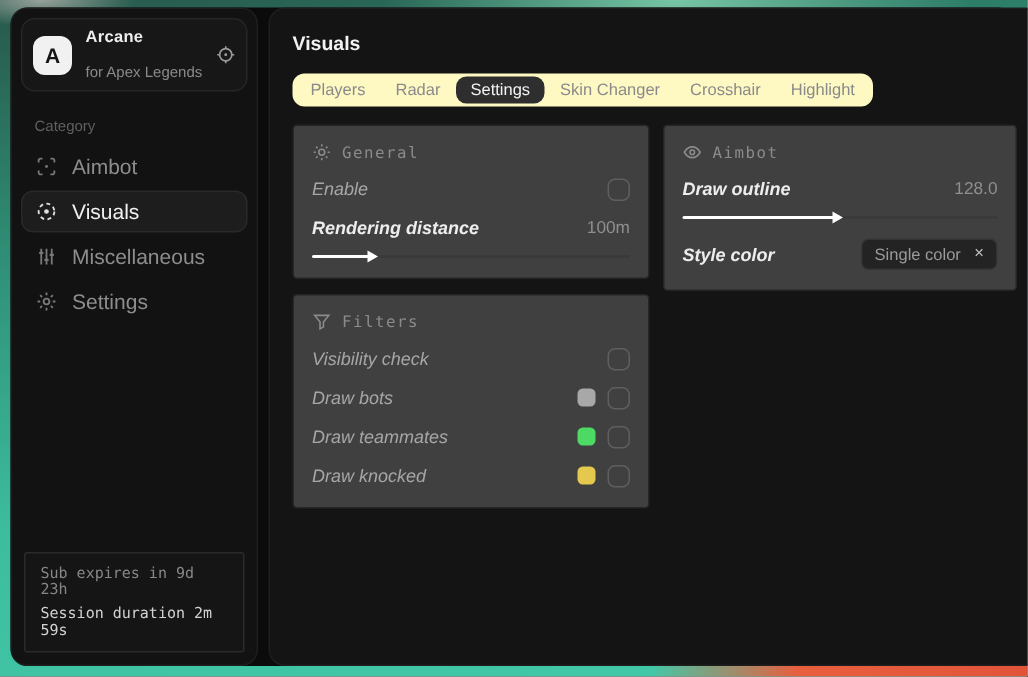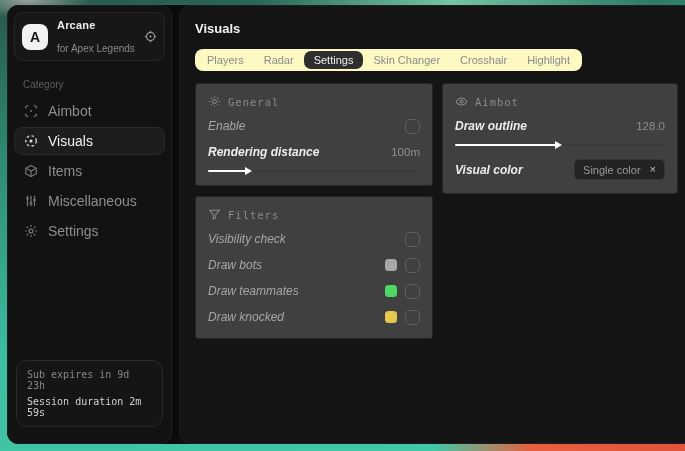--- a/index.html
+++ b/index.html
@@ -42,22 +42,22 @@
   .nav{display:flex;flex-direction:column;gap:2px;padding:0 6px;}
   .nav-item{
     display:flex;align-items:center;gap:10px;height:26px;padding:0 9px;
     border-radius:8px;color:#8d8d8d;font-size:14px;border:1px solid transparent;
     cursor:default;
   }
   .nav-item .ico{display:flex;color:#787878;}
   .nav-item.selected{background:#1d1d1d;border-color:#292929;color:#f0f0f0;}
   .nav-item.selected .ico{color:#e0e0e0;}
   .side-foot{
-    position:absolute;left:8px;right:8px;bottom:16px;
-    border:1px solid #2a2a2a;background:#151515;border-radius:11px;
+    position:absolute;left:8px;right:8px;bottom:8px;
+    border:1px solid #2a2a2a;background:#151515;border-radius:2px;
     padding:8px 10px;font-family:"DejaVu Sans Mono",monospace;
   }
   .foot1{font-size:10px;color:#878787;}
   .foot2{font-size:10px;color:#d2d2d2;margin-top:5px;}
   
   .main{
     flex:1;margin-left:7px;background:#141414;border:1px solid #1e1e1e;
     border-radius:11px;padding:13px 15px 12px;box-sizing:border-box;position:relative;
   }
   .page-title{font-size:13px;font-weight:700;color:#f2f2f2;margin:2px 0 0;}
@@ -148,29 +148,20 @@
           <span class="ico">
             <svg width="14" height="14" viewBox="0 0 16 16" fill="none" stroke="currentColor" stroke-width="1.4">
               <circle cx="8" cy="8" r="6" stroke-dasharray="3 2.6"></circle>
               <circle cx="8" cy="8" r="1.8" fill="currentColor" stroke="none"></circle>
             </svg>
           </span>
           <span>Visuals</span>
         </div>
         <div class="nav-item">
           <span class="ico">
-            <svg width="14" height="14" viewBox="0 0 16 16" fill="none" stroke="currentColor" stroke-width="1.3">
-              <path d="M8 1.6 14 4.9v6.2L8 14.4 2 11.1V4.9z"></path>
-              <path d="M2 4.9l6 3.2 6-3.2M8 8.1v6.3"></path>
-            </svg>
-          </span>
-          <span>Items</span>
-        </div>
-        <div class="nav-item">
-          <span class="ico">
             <svg width="14" height="14" viewBox="0 0 16 16" fill="none" stroke="currentColor" stroke-width="1.4">
               <path d="M4 2v12M8 2v12M12 2v12"></path>
               <path d="M2.4 5.2h3.2M6.4 10.6h3.2M10.4 6.8h3.2" stroke-width="1.8"></path>
             </svg>
           </span>
           <span>Miscellaneous</span>
         </div>
         <div class="nav-item">
           <span class="ico">
             <svg width="14" height="14" viewBox="0 0 16 16" fill="none" stroke="currentColor" stroke-width="1.4">
@@ -276,21 +267,21 @@
               <span>Aimbot</span>
             </div>
             <div class="row">
               <span class="lbl strong">Draw outline</span>
               <span class="val">128.0</span>
             </div>
             <div class="slider">
               <div class="fill" style="width: 50%;"></div>
             </div>
             <div class="row style-row">
-              <span class="lbl strong">Visual color</span>
+              <span class="lbl strong">Style color</span>
               <span class="dropdown">
                 <span class="dd-val">Single color</span>
                 <span class="dd-x">×</span>
               </span>
             </div>
           </section>
         </div>
       </div>
     </main>
 

